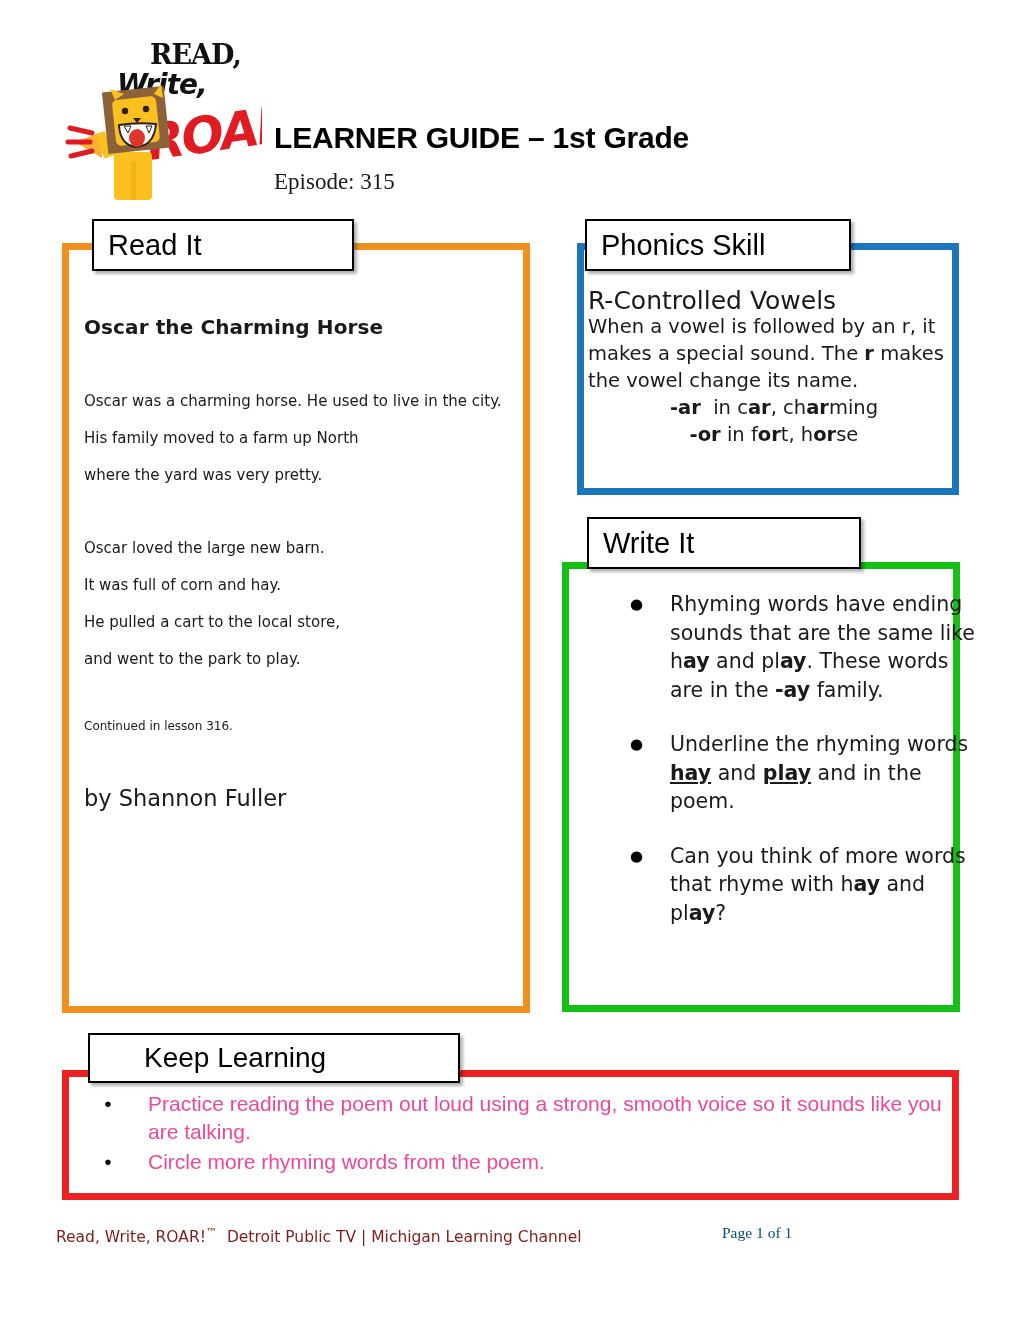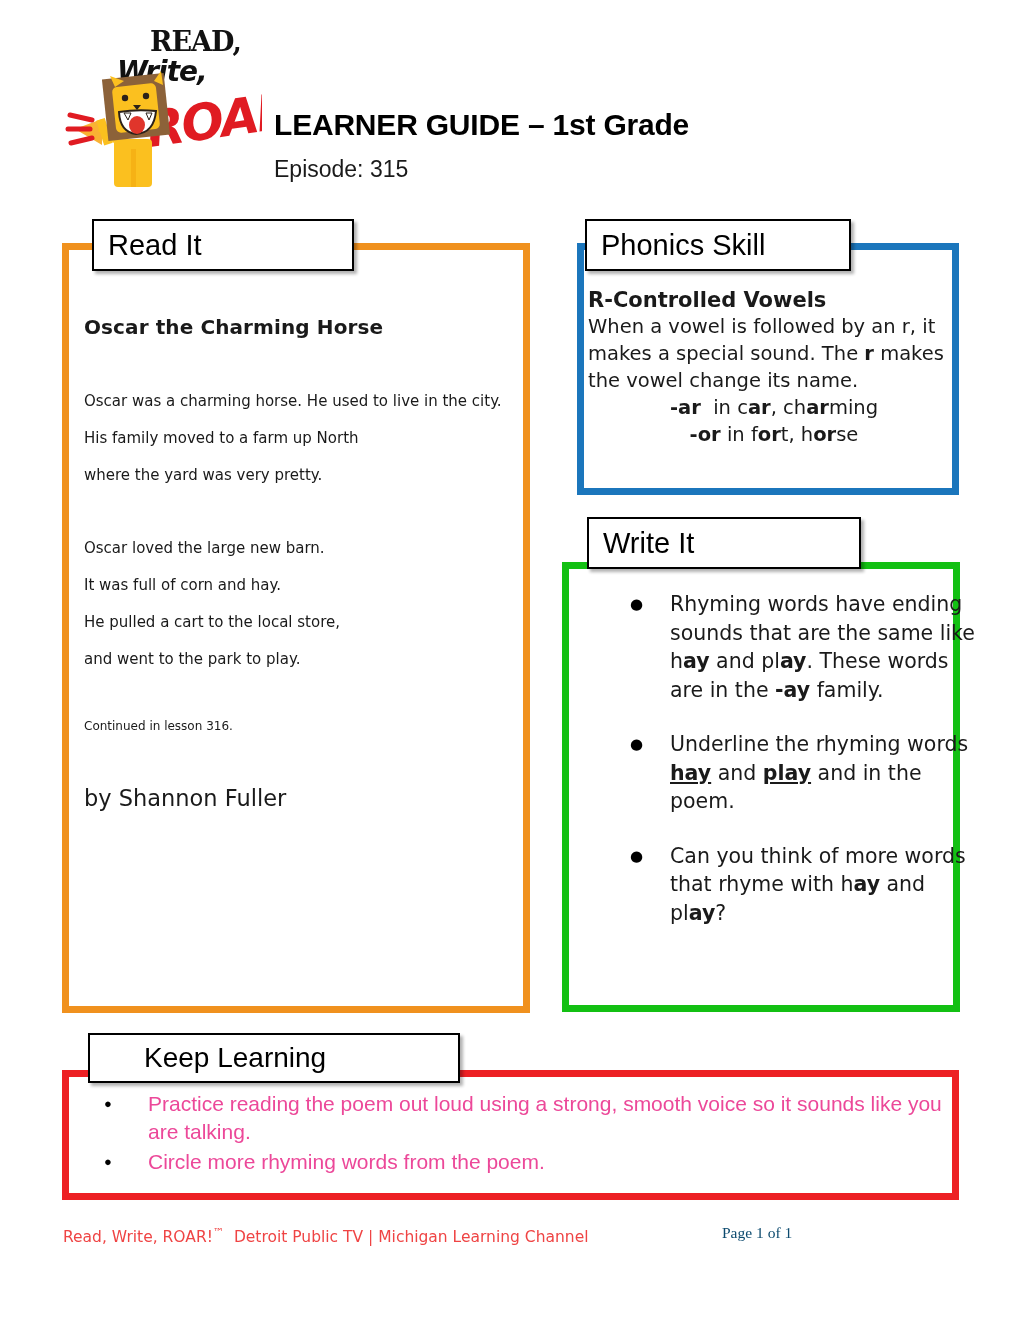--- a/index.html
+++ b/index.html
@@ -12,21 +12,21 @@
     height: 1320px;
     position: relative;
     font-family: "DejaVu Sans", sans-serif;
     color: #000000;
     overflow: hidden;
   }
 
   
   #header {
     position: absolute;
-    left: 0; top: 3px;
+    left: 0; top: 16px;
     width: 1020px; height: 195px;
   }
   #logo {
     position: absolute;
     left: 62px; top: 16px;
     width: 200px; height: 170px;
   }
   #header-text {
     position: absolute;
     left: 274px; top: 68px;
@@ -35,21 +35,21 @@
   #guide-title {
     font-family: "Liberation Sans", sans-serif;
     font-size: 30px;
     font-weight: bold;
     letter-spacing: -0.2px;
     line-height: 38px;
     color: #000;
     margin-top: 35px;
   }
   #episode-line {
-    font-family: Liberation Sans, sans-serif;
+    font-family: Liberation Serif, serif;
     font-size: 23px;
     font-weight: normal;
     line-height: 34px;
     margin-top: 8px;
     color: #1a1a1a;
   }
   .panel-body {
     position: absolute;
     box-sizing: border-box;
   }
@@ -126,22 +126,22 @@
   #phonics-content {
     position: absolute;
     left: 588px; top: 288px;
     width: 372px;
     font-family: "DejaVu Sans", sans-serif;
     font-size: 19.5px;
     line-height: 27px;
     color: #1a1a1a;
   }
   #phonics-heading {
-    font-weight: bold;
-    font-size: 21px;
+    font-weight: normal;
+    font-size: 25px;
     line-height: 25px;
   }
   .phonics-example {
     text-align: center;
   }
 
   
   #write-body {
     left: 562px; top: 562px;
     width: 398px; height: 450px;
@@ -226,25 +226,25 @@
 
   
   #footer {
     position: absolute;
     left: 0; top: 1222px;
     width: 1020px;
     height: 40px;
   }
   #footer-left {
     position: absolute;
-    left: 63px; top: 0;
+    left: 56px; top: 0;
     font-family: "DejaVu Sans", sans-serif;
     font-size: 15.5px;
     line-height: 22px;
-    color: #ef4444;
+    color: #7f1d1d;
     white-space: nowrap;
   }
   #footer-right {
     position: absolute;
     left: 722px; top: 0;
     font-family: Liberation Serif, serif;
     font-size: 15.5px;
     line-height: 22px;
     color: #0c4a6e;
     white-space: nowrap;

